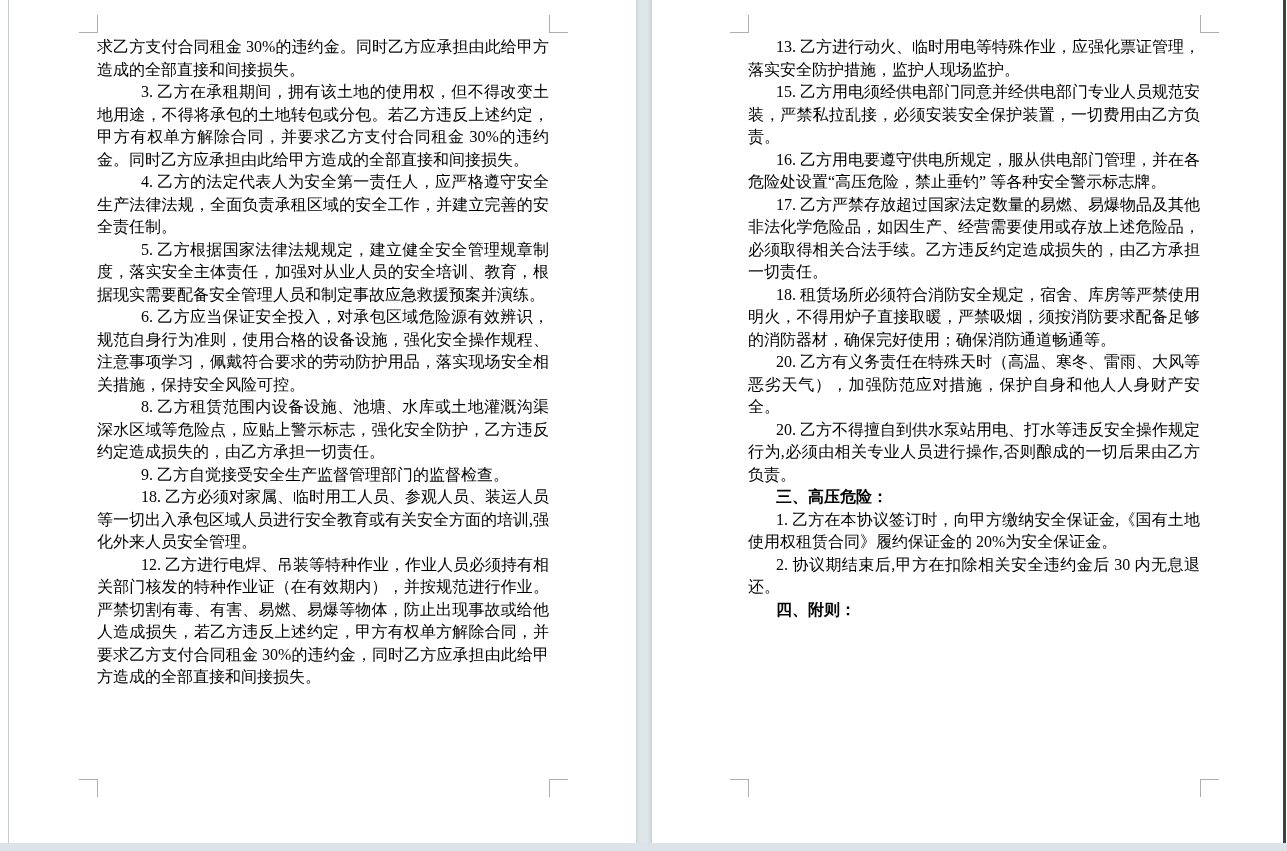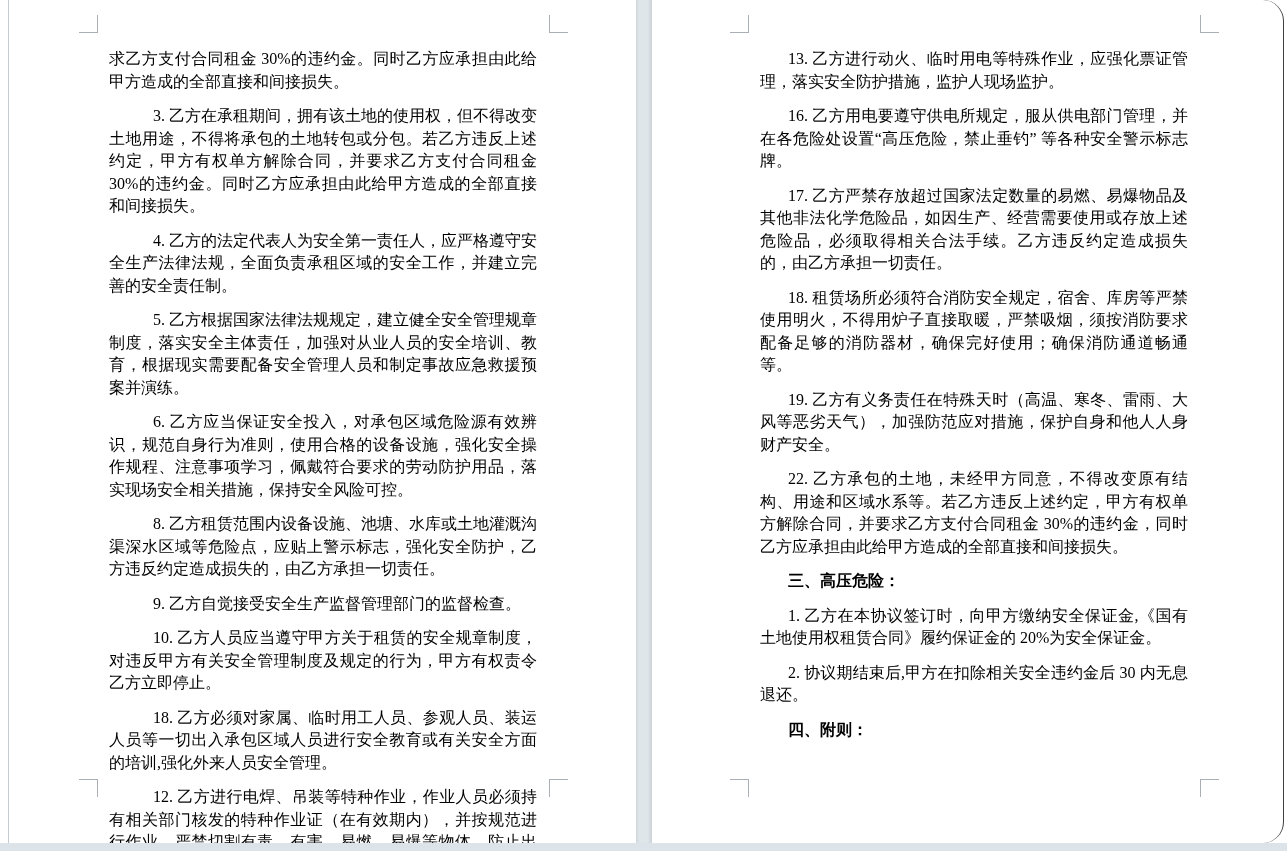--- a/index.html
+++ b/index.html
@@ -37,35 +37,34 @@
     overflow: hidden;
   }
   .page-left {
     left: 8px;
     width: 627px;
     border-left: 1px solid #c3ccd2;
   }
   .page-right {
     left: 652px;
     width: 631px;
-    border-right: 1px solid #404040;
-    border-radius: 21px;
+    border-right: 3px solid #404040;
   }
   .text-body {
     position: absolute;
     top: 36px;
     width: 452px;
     font-size: 16px;
     line-height: 22.5px;
     color: #000000;
     text-align: justify;
   }
   .page-left .text-body { left: 88px; }
   .page-right .text-body { left: 96px; }
-  .para { margin: 12px; }
+  .para { margin: 0; }
   .page-left .para.indented { text-indent: 44px; }
   .page-right .para.indented { text-indent: 28px; }
   .para.bold { font-weight: bold; }
   
   .cm {
     position: absolute;
     width: 18px; height: 17px;
     border: 0 solid #a9afb4;
     pointer-events: none;
   }
@@ -92,38 +91,38 @@
     <div class="cm bl"></div>
     <div class="cm br"></div>
     <div class="text-body">
         <div class="para">求乙方支付合同租金 30%的违约金。同时乙方应承担由此给甲方造成的全部直接和间接损失。</div>
         <div class="para indented">3. 乙方在承租期间，拥有该土地的使用权，但不得改变土地用途，不得将承包的土地转包或分包。若乙方违反上述约定，甲方有权单方解除合同，并要求乙方支付合同租金 30%的违约金。同时乙方应承担由此给甲方造成的全部直接和间接损失。</div>
         <div class="para indented">4. 乙方的法定代表人为安全第一责任人，应严格遵守安全生产法律法规，全面负责承租区域的安全工作，并建立完善的安全责任制。</div>
         <div class="para indented">5. 乙方根据国家法律法规规定，建立健全安全管理规章制度，落实安全主体责任，加强对从业人员的安全培训、教育，根据现实需要配备安全管理人员和制定事故应急救援预案并演练。</div>
         <div class="para indented">6. 乙方应当保证安全投入，对承包区域危险源有效辨识，规范自身行为准则，使用合格的设备设施，强化安全操作规程、注意事项学习，佩戴符合要求的劳动防护用品，落实现场安全相关措施，保持安全风险可控。</div>
         <div class="para indented">8. 乙方租赁范围内设备设施、池塘、水库或土地灌溉沟渠深水区域等危险点，应贴上警示标志，强化安全防护，乙方违反约定造成损失的，由乙方承担一切责任。</div>
         <div class="para indented">9. 乙方自觉接受安全生产监督管理部门的监督检查。</div>
-        <div class="para indented">10. 乙方人员应当遵守甲方关于租赁的安全规章制度，对违反甲方有关安全管理制度及规定的行为，甲方有权责令乙方立即停止。</div>
         <div class="para indented">18. 乙方必须对家属、临时用工人员、参观人员、装运人员等一切出入承包区域人员进行安全教育或有关安全方面的培训,强化外来人员安全管理。</div>
         <div class="para indented">12. 乙方进行电焊、吊装等特种作业，作业人员必须持有相关部门核发的特种作业证（在有效期内），并按规范进行作业。严禁切割有毒、有害、易燃、易爆等物体，防止出现事故或给他人造成损失，若乙方违反上述约定，甲方有权单方解除合同，并要求乙方支付合同租金 30%的违约金，同时乙方应承担由此给甲方造成的全部直接和间接损失。</div>
       </div>
   </div>
 
   <div class="page page-right">
     <div class="cm tl"></div>
     <div class="cm tr"></div>
     <div class="cm bl"></div>
     <div class="cm br"></div>
     <div class="text-body">
         <div class="para indented">13. 乙方进行动火、临时用电等特殊作业，应强化票证管理，落实安全防护措施，监护人现场监护。</div>
+        <div class="para indented">15. 乙方用电须经供电部门同意并经供电部门专业人员规范安装，严禁私拉乱接，必须安装安全保护装置，一切费用由乙方负责。</div>
         <div class="para indented">16. 乙方用电要遵守供电所规定，服从供电部门管理，并在各危险处设置“高压危险，禁止垂钓” 等各种安全警示标志牌。</div>
         <div class="para indented">17. 乙方严禁存放超过国家法定数量的易燃、易爆物品及其他非法化学危险品，如因生产、经营需要使用或存放上述危险品，必须取得相关合法手续。乙方违反约定造成损失的，由乙方承担一切责任。</div>
         <div class="para indented">18. 租赁场所必须符合消防安全规定，宿舍、库房等严禁使用明火，不得用炉子直接取暖，严禁吸烟，须按消防要求配备足够的消防器材，确保完好使用；确保消防通道畅通等。</div>
-        <div class="para indented">19. 乙方有义务责任在特殊天时（高温、寒冬、雷雨、大风等恶劣天气），加强防范应对措施，保护自身和他人人身财产安全。</div>
-        <div class="para indented">22. 乙方承包的土地，未经甲方同意，不得改变原有结构、用途和区域水系等。若乙方违反上述约定，甲方有权单方解除合同，并要求乙方支付合同租金 30%的违约金，同时乙方应承担由此给甲方造成的全部直接和间接损失。</div>
+        <div class="para indented">20. 乙方有义务责任在特殊天时（高温、寒冬、雷雨、大风等恶劣天气），加强防范应对措施，保护自身和他人人身财产安全。</div>
+        <div class="para indented">20. 乙方不得擅自到供水泵站用电、打水等违反安全操作规定行为,必须由相关专业人员进行操作,否则酿成的一切后果由乙方负责。</div>
         <div class="para indented bold">三、高压危险：</div>
         <div class="para indented">1. 乙方在本协议签订时，向甲方缴纳安全保证金,《国有土地使用权租赁合同》履约保证金的 20%为安全保证金。</div>
         <div class="para indented">2. 协议期结束后,甲方在扣除相关安全违约金后 30 内无息退还。</div>
         <div class="para indented bold">四、附则：</div>
       </div>
   </div>
 
 </div>
 
 </body></html>

